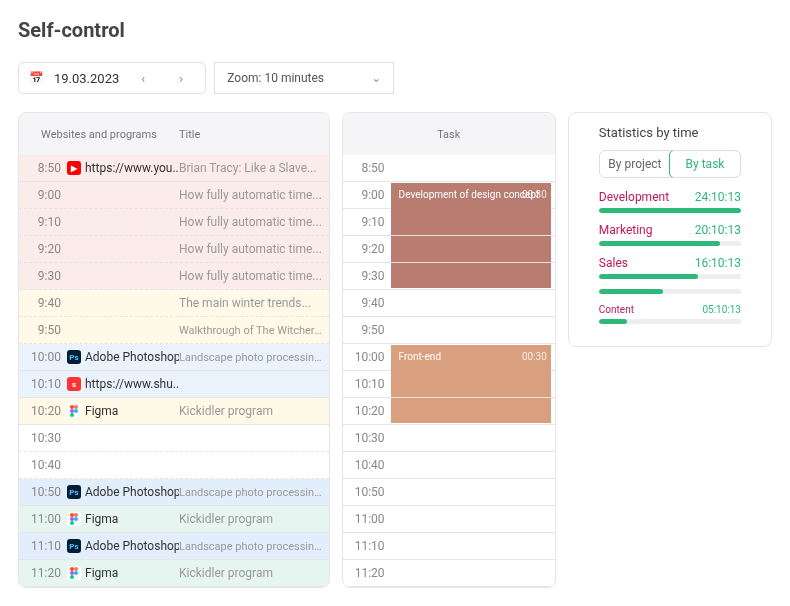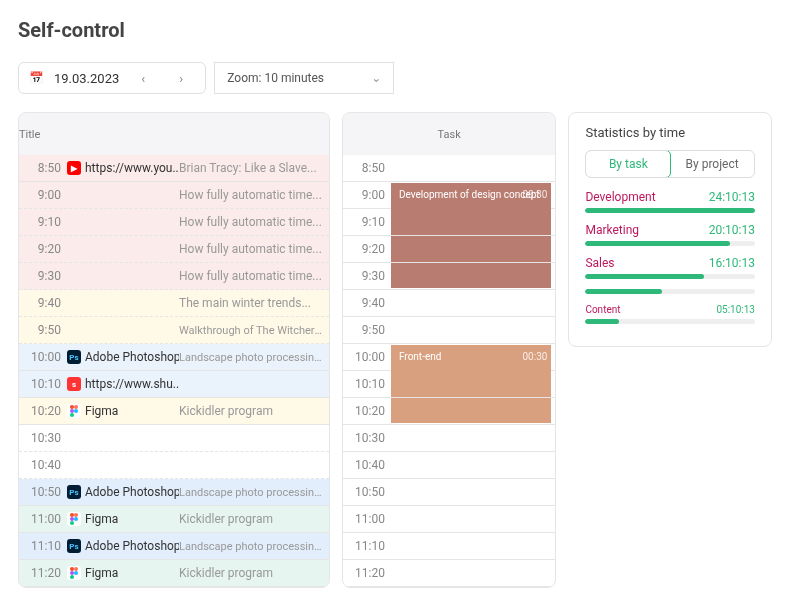--- a/index.html
+++ b/index.html
@@ -8,21 +8,21 @@
 .toolbar{display:flex;gap:8px;margin-bottom:18px}
 .date-picker{display:flex;align-items:center;border:1px solid #e0e0e0;border-radius:6px;height:32px;padding:0 10px;gap:10px}
 .date-picker .date{font-size:13px;color:#333}
 .nav{width:28px;height:28px;display:flex;align-items:center;justify-content:center;color:#888;cursor:pointer}
 .zoom{display:flex;align-items:center;justify-content:space-between;border:1px solid #e0e0e0;border-radius:0;height:32px;padding:0 12px;width:180px;color:#555;font-size:12px}
 .chev{color:#999}
 .layout{display:flex;gap:12px}
 .panel{border:1px solid #e5e5e5;border-radius:8px;overflow:hidden}
 .panel1{width:320px}
 .panel2{width:220px}
-.panel3{width:208px;padding:12px 16px;align-self:flex-start}
+.panel3{width:208px;padding:12px 30px;align-self:flex-start}
 .hdr{display:flex;background:#f5f5f7;font-size:11px;color:#777;height:42px;align-items:center}
 .hdr .c1{width:160px;text-align:center}
 .hdr .c2{flex:1}
 .hdr2{justify-content:center}
 .rows{}
 .row{display:flex;align-items:center;height:27px;border-bottom:1px dashed #e5e5e5;font-size:12px;position:relative}
 .row.solid{border-bottom:1px solid #e5e5e5}
 .row .tm{width:48px;text-align:right;padding-right:6px;color:#888}
 .row .ws{width:112px;display:flex;align-items:center;gap:4px;white-space:nowrap;overflow:hidden;text-overflow:ellipsis;color:#333}
 .row .ttl{flex:1;color:#999;white-space:nowrap;overflow:hidden;text-overflow:ellipsis;font-size:12px;padding-right:6px}
@@ -71,20 +71,21 @@
   </div>
   <div class="zoom">
     <span>Zoom: 10 minutes</span>
     <span class="chev">⌄</span>
   </div>
 </div>
 
 <div class="layout">
   <div class="panel panel1">
     <div class="hdr">
+      <div class="c1">Websites and programs</div>
       <div class="c2">Title</div>
     </div>
     <div class="rows" id="rows1">
         <div class="row bg-red solid">
           <div class="tm">8:50</div>
           <div class="ws">
             <span class="ic ic-yt">▶</span>
             <span>https://www.you...</span>
           </div>
           <div class="ttl" style="">Brian Tracy: Like a Slave...</div>
@@ -297,22 +298,22 @@
         <div class="row solid">
           <div class="tm">11:20</div>
           <div class="tcol"></div>
         </div>
       </div>
   </div>
 
   <div class="panel panel3">
     <div class="p3-title">Statistics by time</div>
     <div class="tabs">
+      <div class="tab">By project</div>
       <div class="tab active">By task</div>
-      <div class="tab">By project</div>
     </div>
     <div id="stats">
         <div class="stat">
           <div class="srow">
             <span class="name">Development</span>
             <span class="val">24:10:13</span>
           </div>
           <div class="bar">
             <div class="fill" style="width:100%"></div>
           </div>

